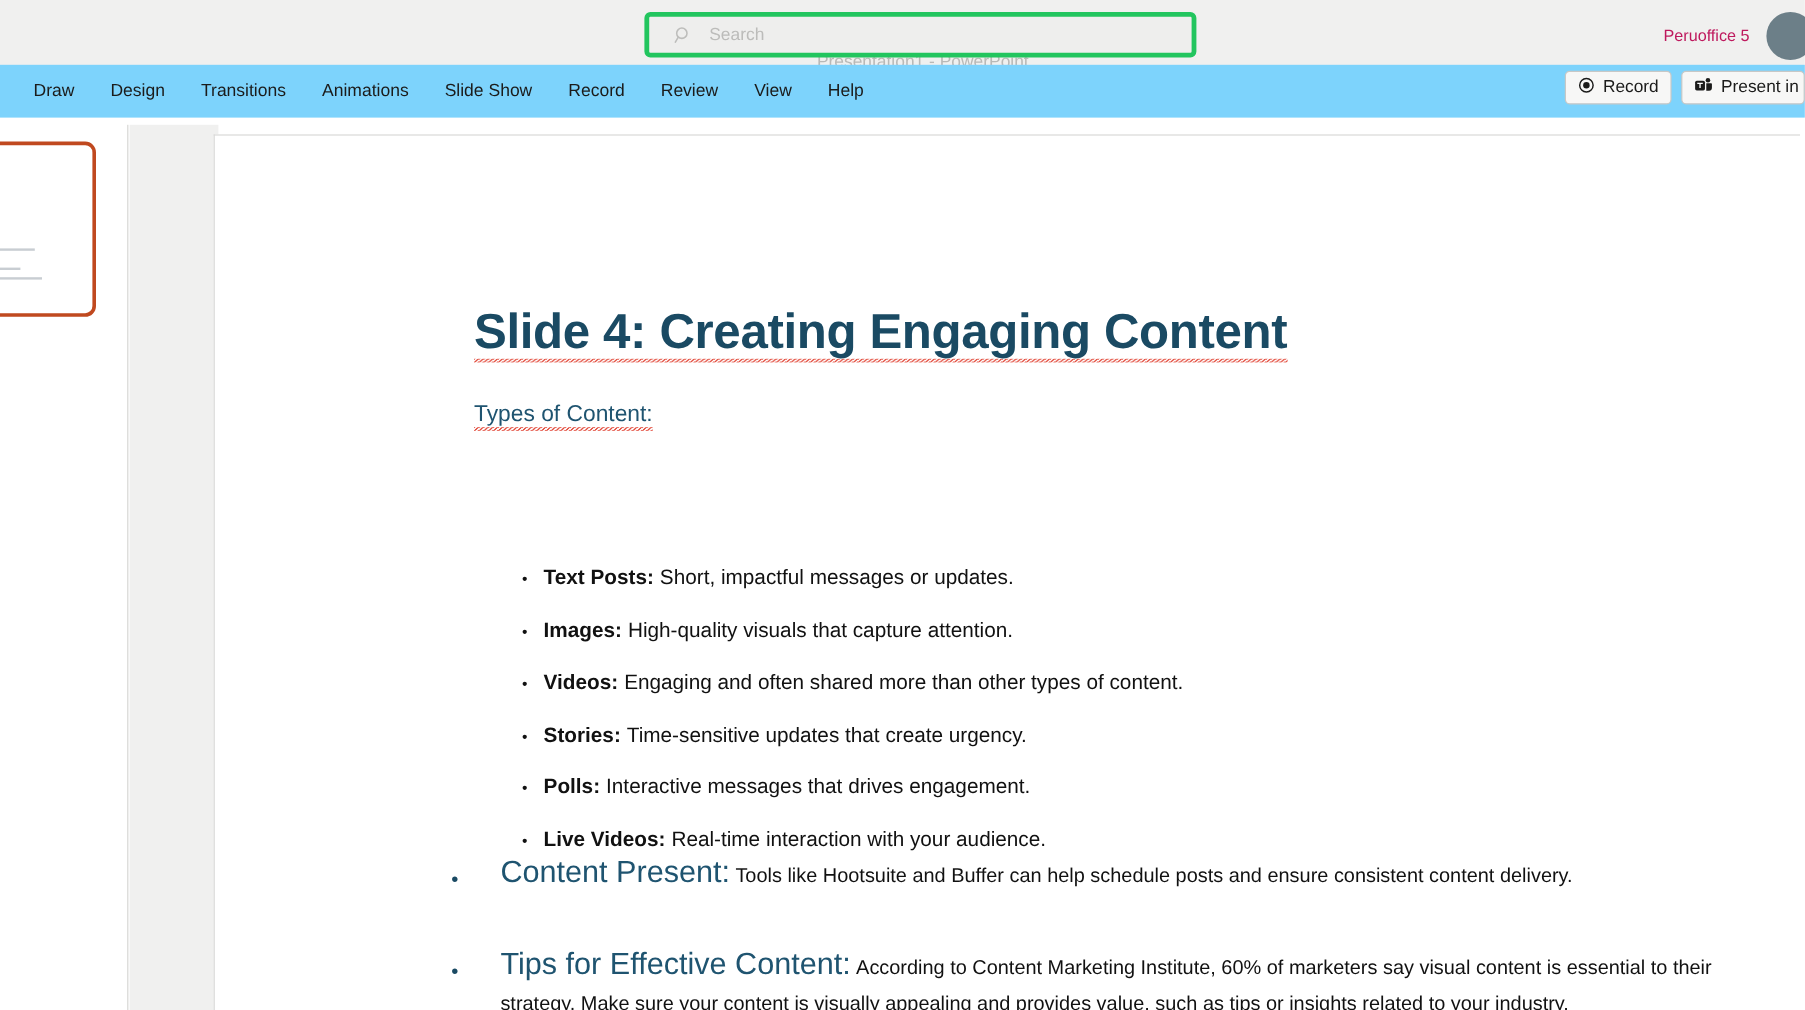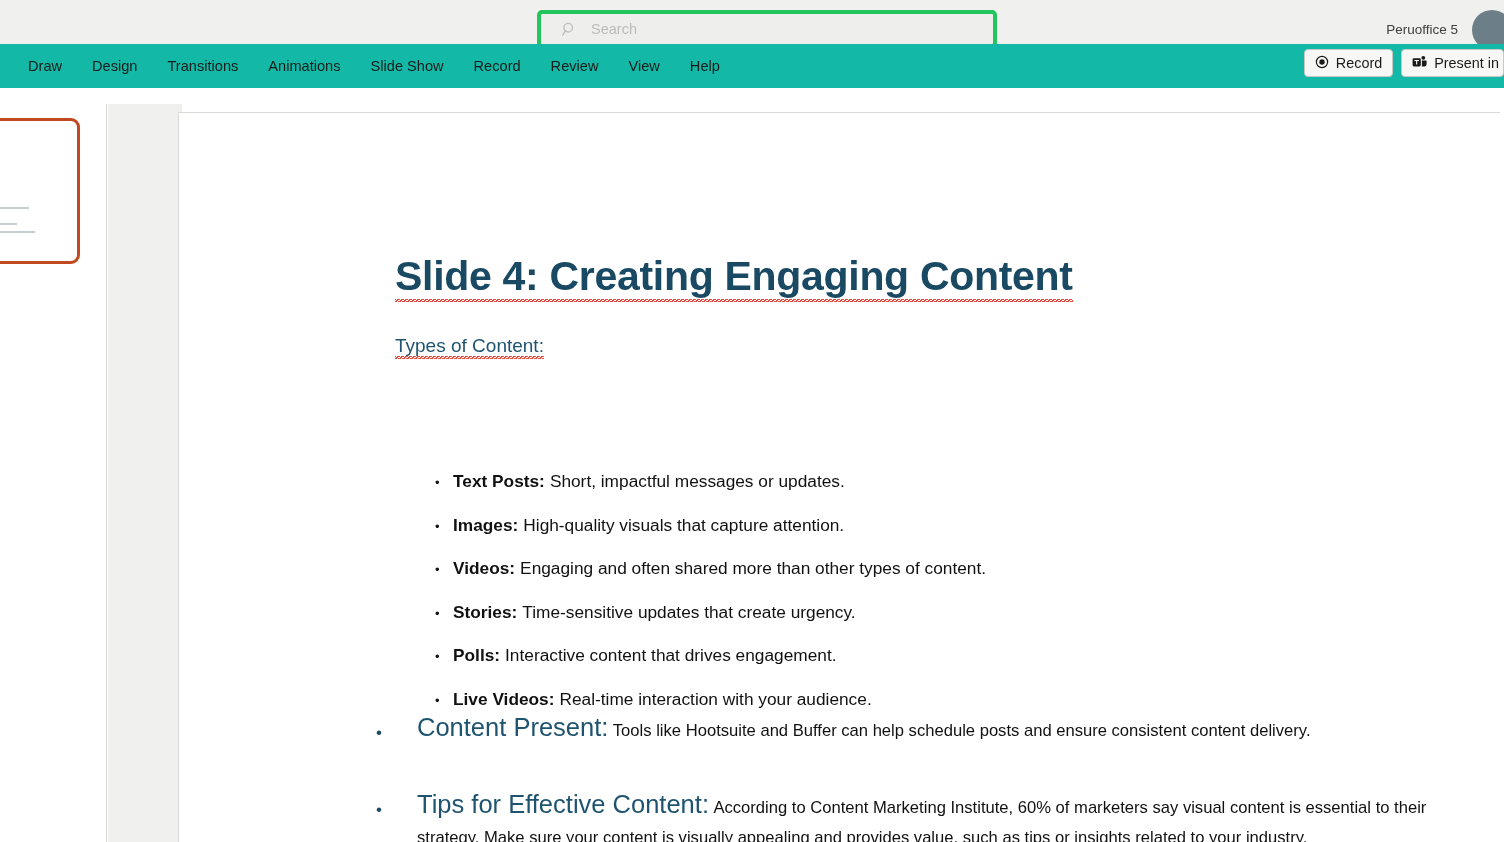--- a/index.html
+++ b/index.html
@@ -39,33 +39,33 @@
     width: 460px; height: 38px;
     background: #eeeeed;
     border: 4px solid #22c55e;
     border-radius: 5px;
     display: flex; align-items: center;
   }
   .search-ico { margin-left: 20px; color: #bdbdbb; display: flex; }
   .search-ph { margin-left: 13px; font-size: 14.5px; color: #bcbcba; }
   .acct-name {
     position: absolute; right: 46px; top: 22px;
-    font-size: 13.5px; color: #404040; white-space: nowrap;
+    font-size: 13.5px; color: #be185d; white-space: nowrap;
   }
   .avatar {
     position: absolute; right: -8px; top: 10px;
     width: 40px; height: 40px; border-radius: 50%;
     background: #6c7f88;
   }
 
   
   .ribbon {
-    position: absolute; left: 0; top: 44px;
+    position: absolute; left: 0; top: 54px;
     width: 1504px; height: 44px;
-    background: #14b8a6;
+    background: #7dd3fc;
     display: flex; align-items: center;
   }
   .tab {
     font-size: 14.6px; color: #1b1b1a;
     padding: 4px 10px; margin: 0 5px;
     white-space: nowrap; border-radius: 4px;
   }
   .tab:first-child { margin-left: 18px; }
   .ribbon-right {
     position: absolute; right: 0px; top: 5px;
@@ -303,21 +303,21 @@
         <span class="body">Engaging and often shared more than other types of content.</span>
       </div>
       <div class="sub-item">
         <span class="sub-dot">•</span>
         <b>Stories:</b>
         <span class="body">Time-sensitive updates that create urgency.</span>
       </div>
       <div class="sub-item">
         <span class="sub-dot">•</span>
         <b>Polls:</b>
-        <span class="body">Interactive content that drives engagement.</span>
+        <span class="body">Interactive messages that drives engagement.</span>
       </div>
       <div class="sub-item">
         <span class="sub-dot">•</span>
         <b>Live Videos:</b>
         <span class="body">Real-time interaction with your audience.</span>
       </div>
     </div>
 
     <div class="major" style="top:600px">
       <div class="major-row">

